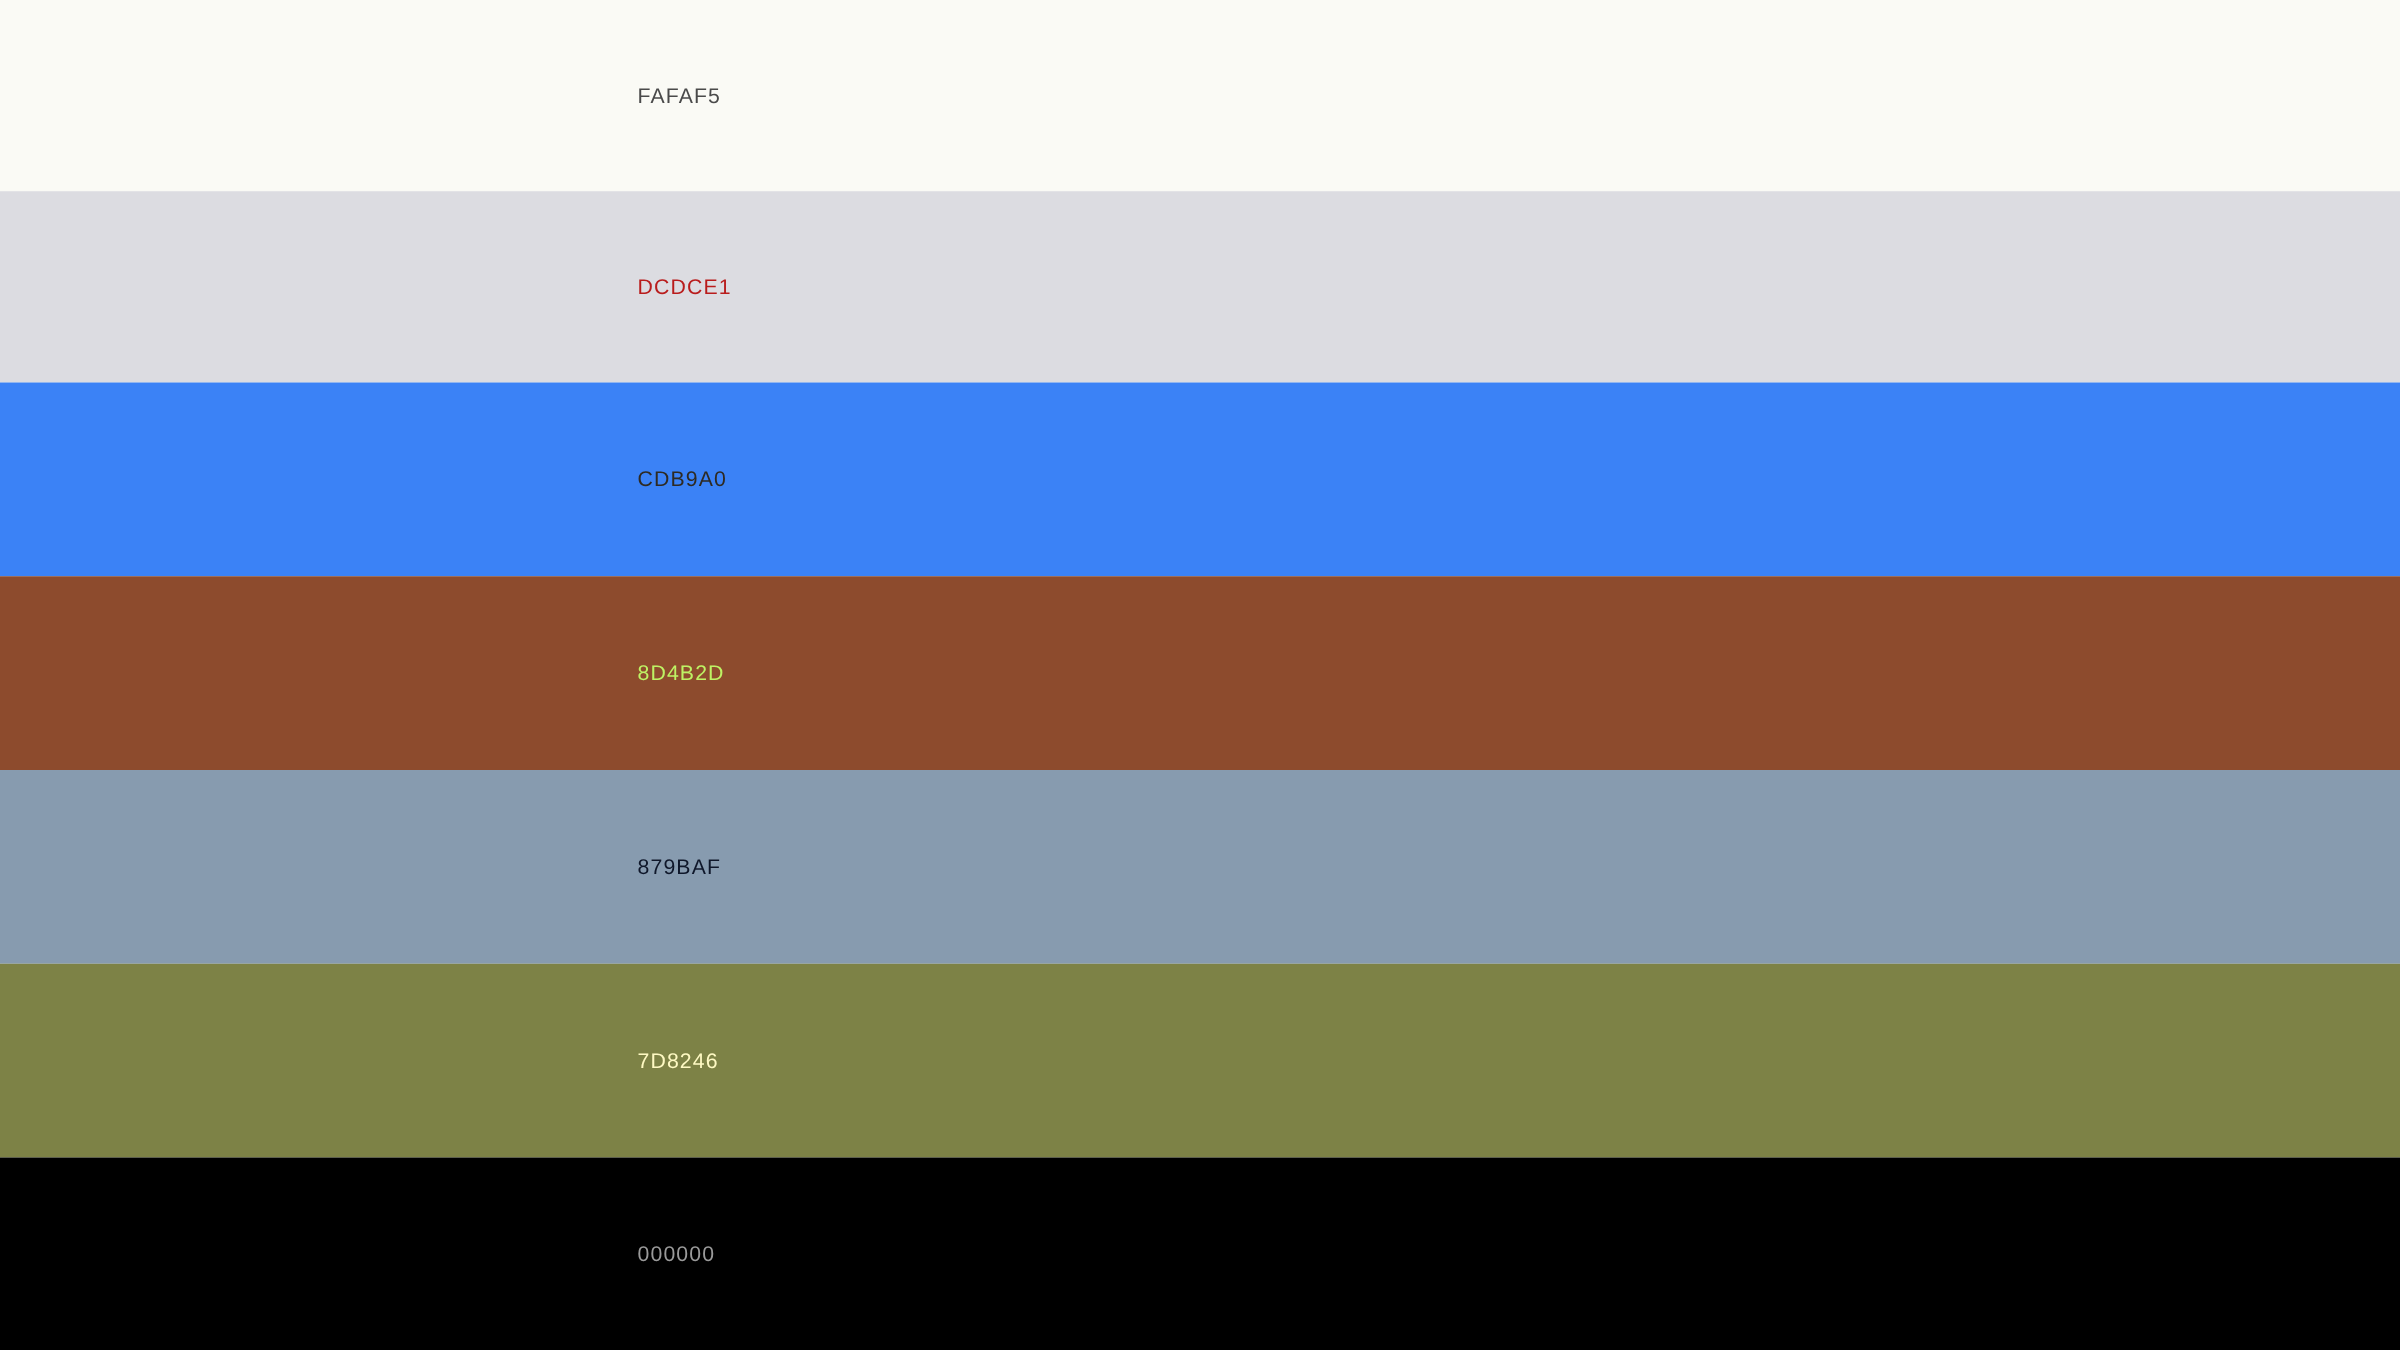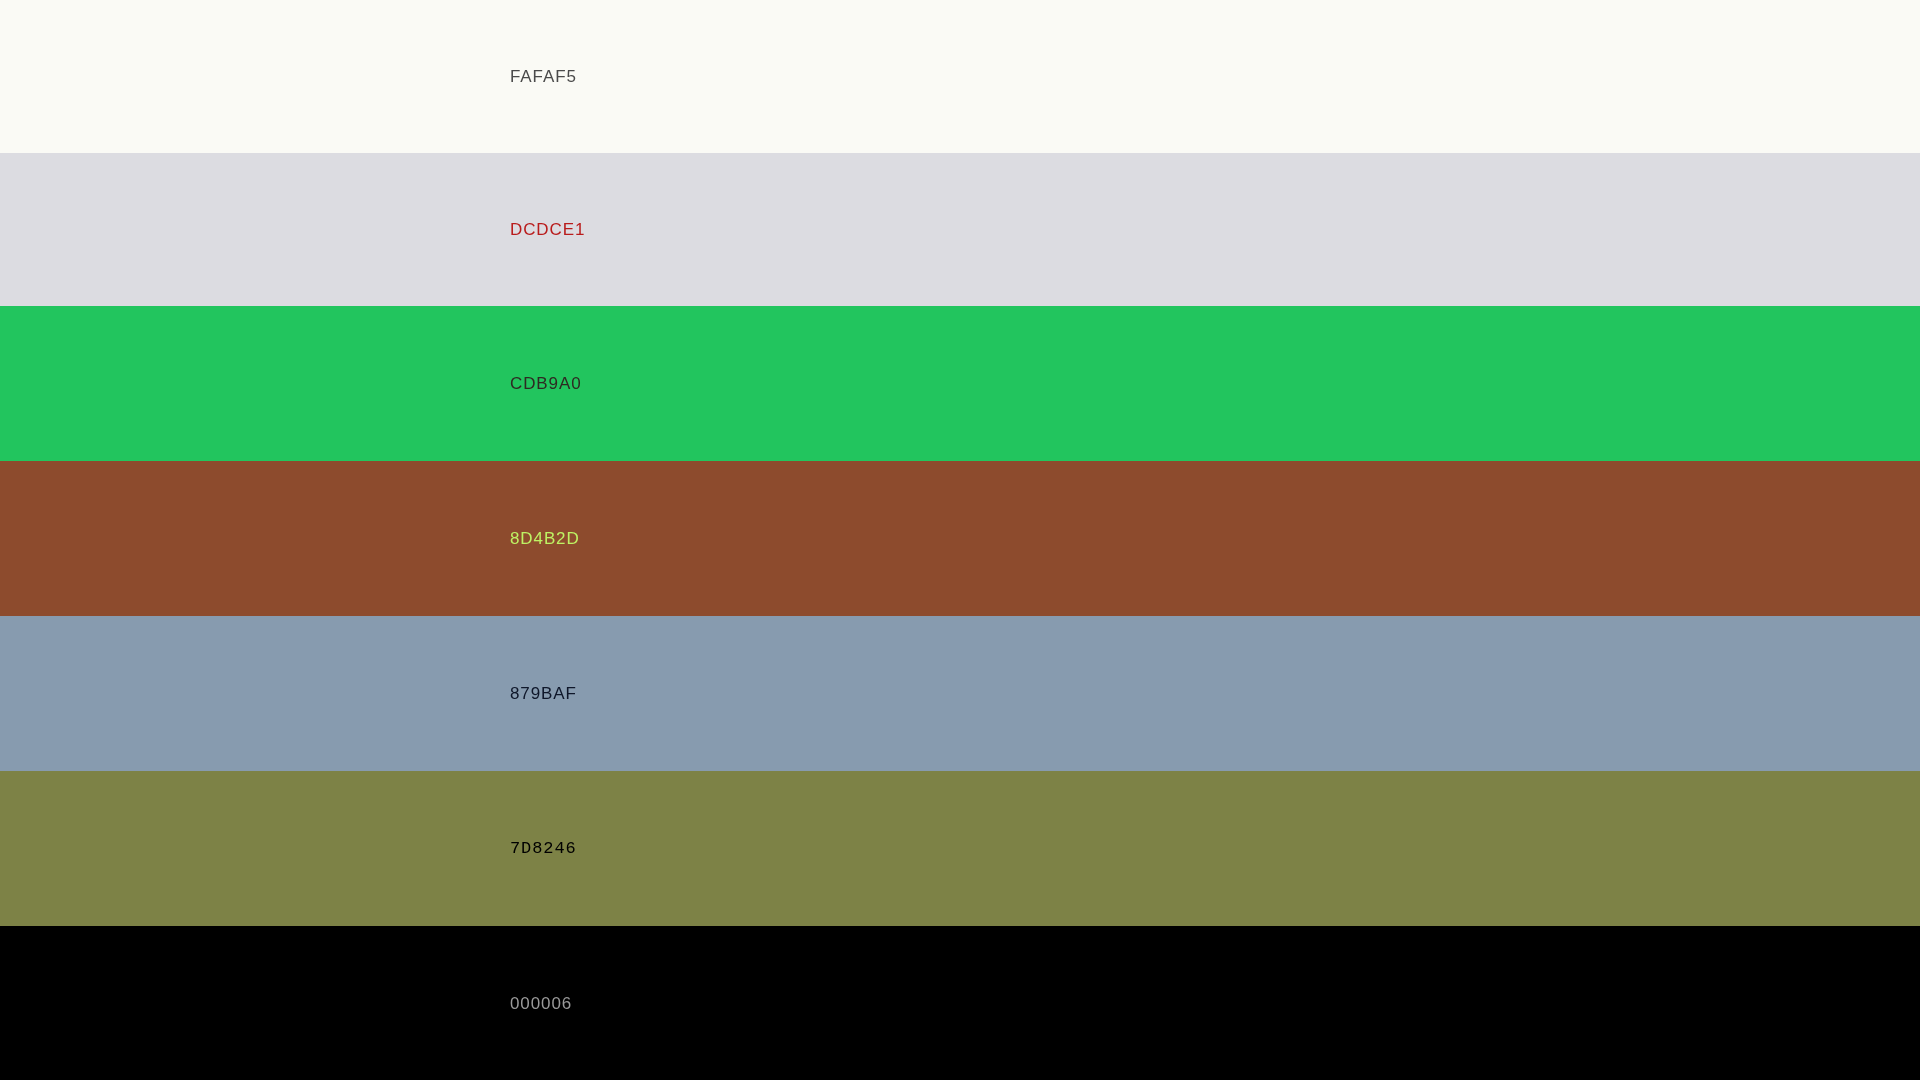--- a/index.html
+++ b/index.html
@@ -40,28 +40,28 @@
 </head>
 <body>
 
 <div id="palette">
     <div class="swatch" style="background-color: rgb(250, 250, 245); height: 153px; flex: 0 0 153px;">
       <span class="swatch-label" style="color: rgb(74, 74, 74);">FAFAF5</span>
     </div>
     <div class="swatch" style="background-color: rgb(220, 220, 225); height: 153px; flex: 0 0 153px;">
       <span class="swatch-label" style="color: #b91c1c;">DCDCE1</span>
     </div>
-    <div class="swatch" style="background-color: #22c55e; height: 155px; flex: 0 0 155px;">
+    <div class="swatch" style="background-color: #3b82f6; height: 155px; flex: 0 0 155px;">
       <span class="swatch-label" style="color: rgb(46, 42, 34);">CDB9A0</span>
     </div>
     <div class="swatch" style="background-color: rgb(141, 75, 45); height: 155px; flex: 0 0 155px;">
       <span class="swatch-label" style="color: #bef264;">8D4B2D</span>
     </div>
     <div class="swatch" style="background-color: rgb(135, 155, 175); height: 155px; flex: 0 0 155px;">
       <span class="swatch-label" style="color: #0f172a;">879BAF</span>
     </div>
     <div class="swatch" style="background-color: rgb(125, 130, 70); height: 155px; flex: 0 0 155px;">
-      <span class="swatch-label" style="color: #000000; font-family: Liberation Mono, monospace;">7D8246</span>
+      <span class="swatch-label" style="color: #fef9c3;">7D8246</span>
     </div>
     <div class="swatch" style="background-color: rgb(0, 0, 0); height: 154px; flex: 0 0 154px;">
-      <span class="swatch-label" style="color: rgb(154, 154, 154);">000006</span>
+      <span class="swatch-label" style="color: rgb(154, 154, 154);">000000</span>
     </div>
   </div>
 
 </body></html>

